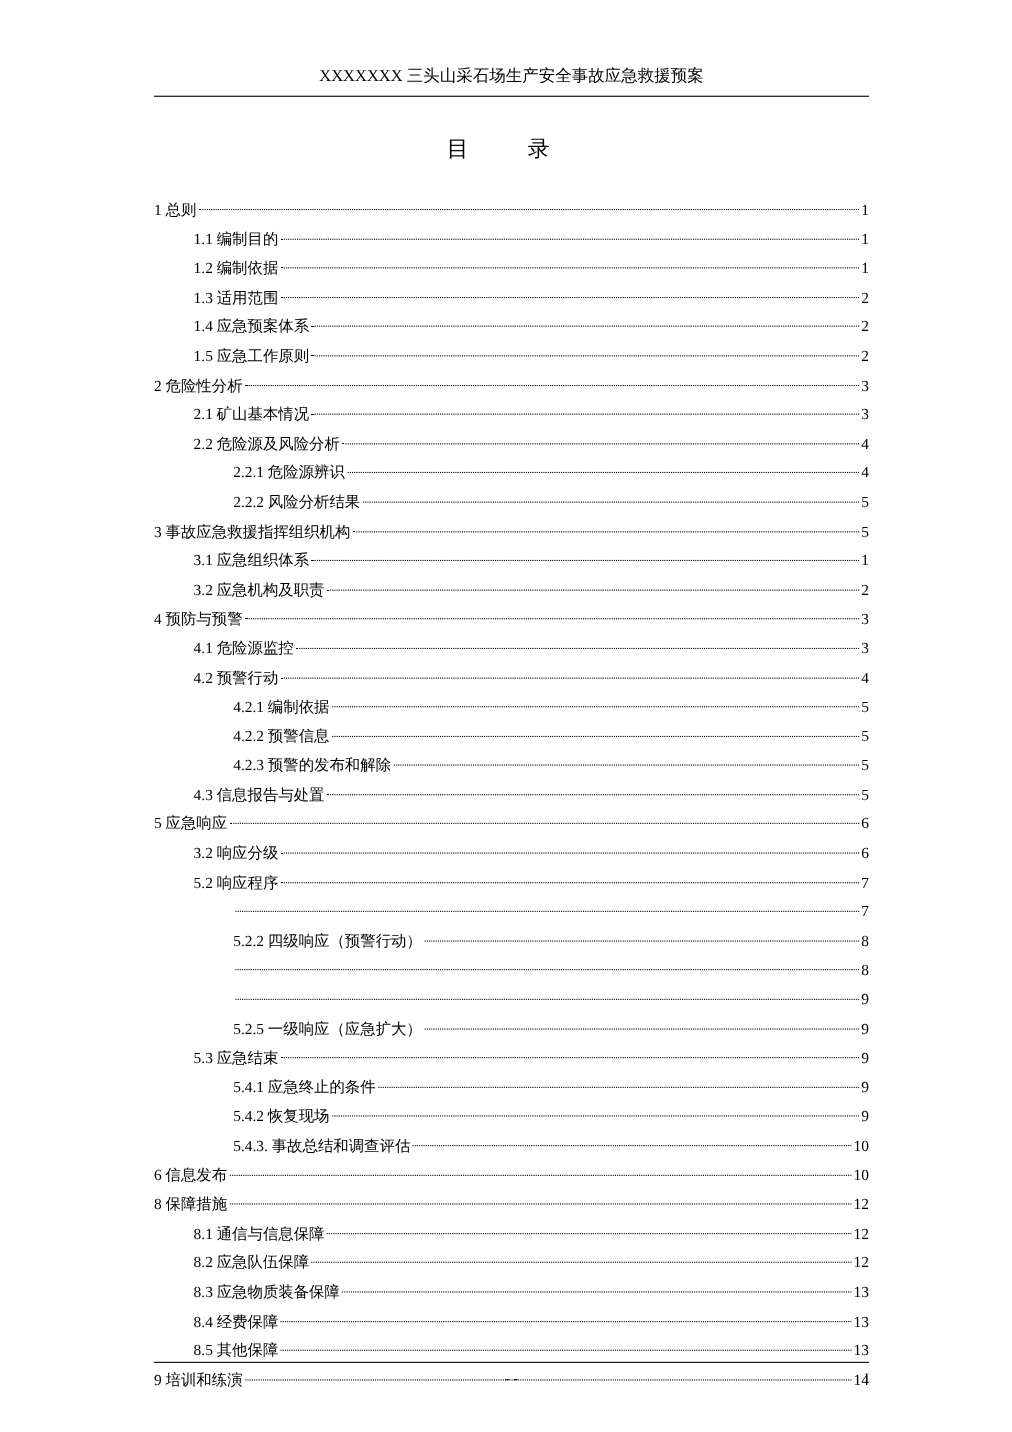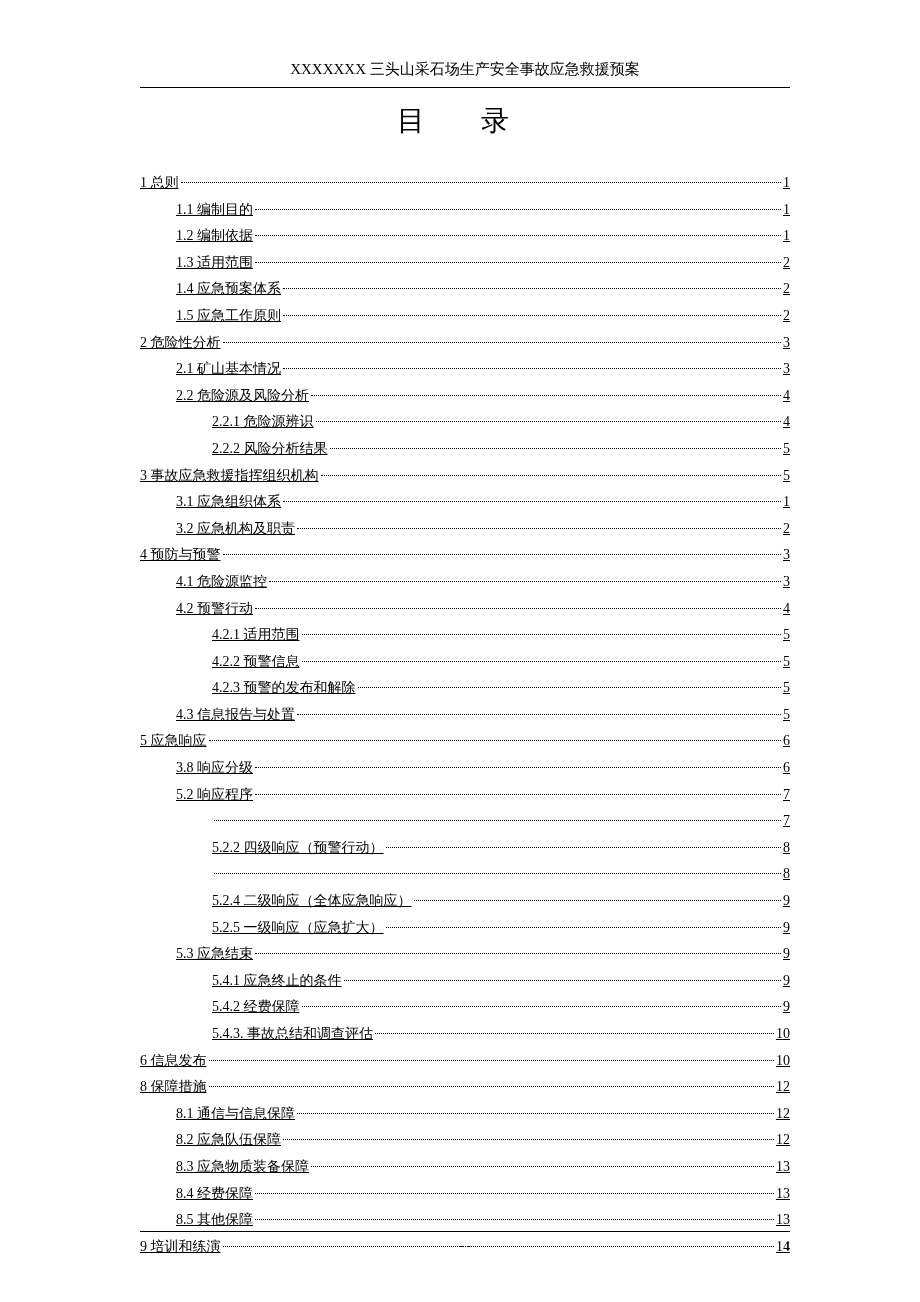--- a/index.html
+++ b/index.html
@@ -10,36 +10,35 @@
       min-height: 1302px;
       padding: 60px 130px 40px 140px;
       position: relative;
       color: #000;
     }
     .header {
       text-align: center;
       font-size: 15px;
       border-bottom: 1px solid #000;
       padding-bottom: 8px;
-      margin-bottom: 14px;
+      margin-bottom: 34px;
     }
     .title {
       text-align: center;
-      font-size: 28px;
+      font-size: 20px;
       font-family: "SimHei", "黑体", sans-serif;
       margin-bottom: 30px;
       letter-spacing: 24px;
     }
     .toc { font-size: 14px; }
     .toc-row {
       display: flex;
       align-items: baseline;
       line-height: 1.9;
       white-space: nowrap;
-      text-decoration: underline;
     }
     .lvl-1 { padding-left: 0; }
     .lvl-2 { padding-left: 36px; }
     .lvl-3 { padding-left: 72px; text-align: right; }
     .toc-label { flex-shrink: 0; }
     .toc-dots {
       flex: 1;
       border-bottom: 1.5px dotted #000;
       margin: 0 2px;
       position: relative;
@@ -145,21 +144,21 @@
       <span class="toc-label">4.1 危险源监控</span>
       <span class="toc-dots"></span>
       <span class="toc-page">3</span>
     </div>
     <div class="toc-row lvl-2">
       <span class="toc-label">4.2 预警行动</span>
       <span class="toc-dots"></span>
       <span class="toc-page">4</span>
     </div>
     <div class="toc-row lvl-3">
-      <span class="toc-label">4.2.1 适用范围</span>
+      <span class="toc-label">4.2.1 编制依据</span>
       <span class="toc-dots"></span>
       <span class="toc-page">5</span>
     </div>
     <div class="toc-row lvl-3">
       <span class="toc-label">4.2.2 预警信息</span>
       <span class="toc-dots"></span>
       <span class="toc-page">5</span>
     </div>
     <div class="toc-row lvl-3">
       <span class="toc-label">4.2.3 预警的发布和解除</span>
@@ -170,21 +169,21 @@
       <span class="toc-label">4.3 信息报告与处置</span>
       <span class="toc-dots"></span>
       <span class="toc-page">5</span>
     </div>
     <div class="toc-row lvl-1">
       <span class="toc-label">5 应急响应</span>
       <span class="toc-dots"></span>
       <span class="toc-page">6</span>
     </div>
     <div class="toc-row lvl-2">
-      <span class="toc-label">3.8 响应分级</span>
+      <span class="toc-label">3.2 响应分级</span>
       <span class="toc-dots"></span>
       <span class="toc-page">6</span>
     </div>
     <div class="toc-row lvl-2">
       <span class="toc-label">5.2 响应程序</span>
       <span class="toc-dots"></span>
       <span class="toc-page">7</span>
     </div>
     <div class="toc-row lvl-3">
       <span class="toc-dots"></span>
@@ -193,41 +192,40 @@
     <div class="toc-row lvl-3">
       <span class="toc-label">5.2.2 四级响应（预警行动）</span>
       <span class="toc-dots"></span>
       <span class="toc-page">8</span>
     </div>
     <div class="toc-row lvl-3">
       <span class="toc-dots"></span>
       <span class="toc-page">8</span>
     </div>
     <div class="toc-row lvl-3">
-      <span class="toc-label">5.2.4 二级响应（全体应急响应）</span>
       <span class="toc-dots"></span>
       <span class="toc-page">9</span>
     </div>
     <div class="toc-row lvl-3">
       <span class="toc-label">5.2.5 一级响应（应急扩大）</span>
       <span class="toc-dots"></span>
       <span class="toc-page">9</span>
     </div>
     <div class="toc-row lvl-2">
       <span class="toc-label">5.3 应急结束</span>
       <span class="toc-dots"></span>
       <span class="toc-page">9</span>
     </div>
     <div class="toc-row lvl-3">
       <span class="toc-label">5.4.1 应急终止的条件</span>
       <span class="toc-dots"></span>
       <span class="toc-page">9</span>
     </div>
     <div class="toc-row lvl-3">
-      <span class="toc-label">5.4.2 经费保障</span>
+      <span class="toc-label">5.4.2 恢复现场</span>
       <span class="toc-dots"></span>
       <span class="toc-page">9</span>
     </div>
     <div class="toc-row lvl-3">
       <span class="toc-label">5.4.3. 事故总结和调查评估</span>
       <span class="toc-dots"></span>
       <span class="toc-page">10</span>
     </div>
     <div class="toc-row lvl-1">
       <span class="toc-label">6 信息发布</span>

